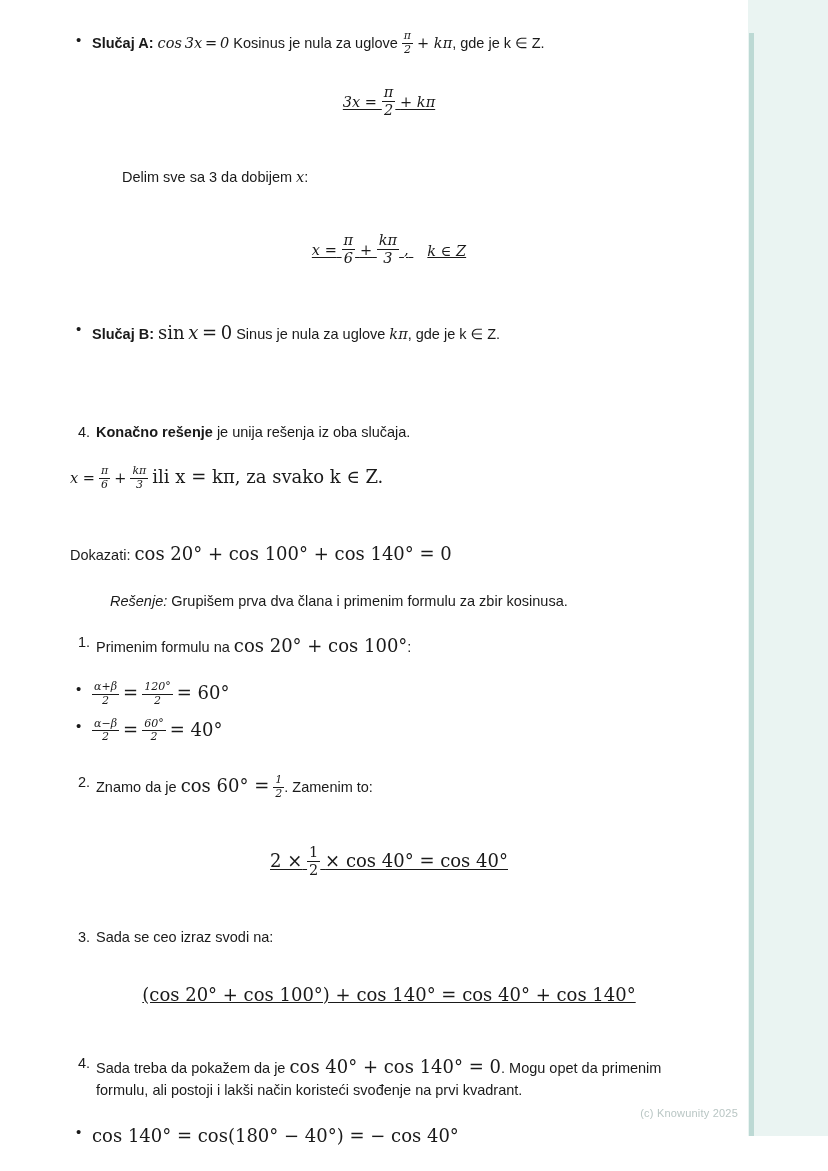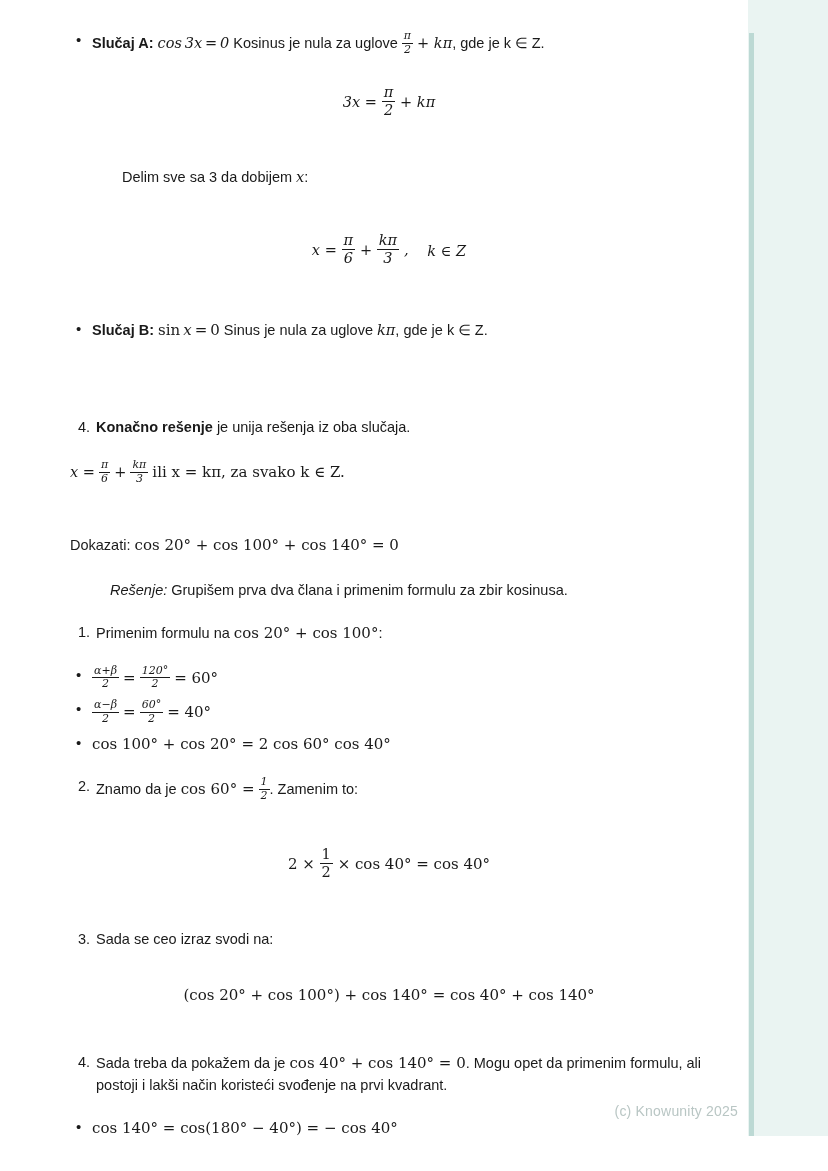--- a/index.html
+++ b/index.html
@@ -44,21 +44,21 @@
 
   
   .m {
     font-family: "DejaVu Serif", serif;
     font-style: italic;
     font-size: 14.5px;
   }
   .mr {
     font-family: "DejaVu Serif", serif;
     font-style: normal;
-    font-size: 15px;
+    font-size: 18px;
   }
   
   .frac {
     display: inline-block;
     vertical-align: -0.5em;
     text-align: center;
     font-family: "DejaVu Serif", serif;
     font-style: italic;
     line-height: 1.15;
   }
@@ -97,32 +97,33 @@
     left: 0;
     top: 0;
     width: 20px;
     text-align: right;
     font-size: 14.5px;
   }
   .eq {
     text-align: center;
     font-family: "DejaVu Serif", serif;
     font-size: 15px;
+    text-decoration: underline;
   }
   .sectitle {
     font-weight: bold;
     font-size: 14.5px;
   }
   .para { font-size: 14.5px; line-height: 1.5; }
   .ital { font-style: italic; margin-left: 40px; }
   .watermark {
     position: absolute;
     right: 90px;
     bottom: 52px;
-    font-size: 14px;
+    font-size: 11px;
     color: #b9c6c4;
     letter-spacing: .2px;
   }
   .sp8 { height: 8px; }
   .sp12 { height: 12px; }
   .sp16 { height: 16px; }
   .sp20 { height: 20px; }
   .sp24 { height: 24px; }
   .sp28 { height: 28px; }
   .indent { padding-left: 52px; }
@@ -279,23 +280,20 @@
         <span class="den">2</span>
       </span>
       <span class="mr">=</span>
       <span class="frac sm">
         <span class="num">60°</span>
         <span class="den">2</span>
       </span>
       <span class="mr">= 40°</span>
     </li>
     <div class="sp8"></div>
-    <li class="bullet">
-      <span class="mr">cos 100° + cos 20° = 2 cos 60° cos 40°</span>
-    </li>
   </ul>
 
   <div class="sp20"></div>
 
   <ol class="n">
     <li class="num">
       <span class="numlab">2.</span>
       <span>Znamo da je</span>
       <span class="mr">cos 60° =</span>
       <span class="frac sm">

